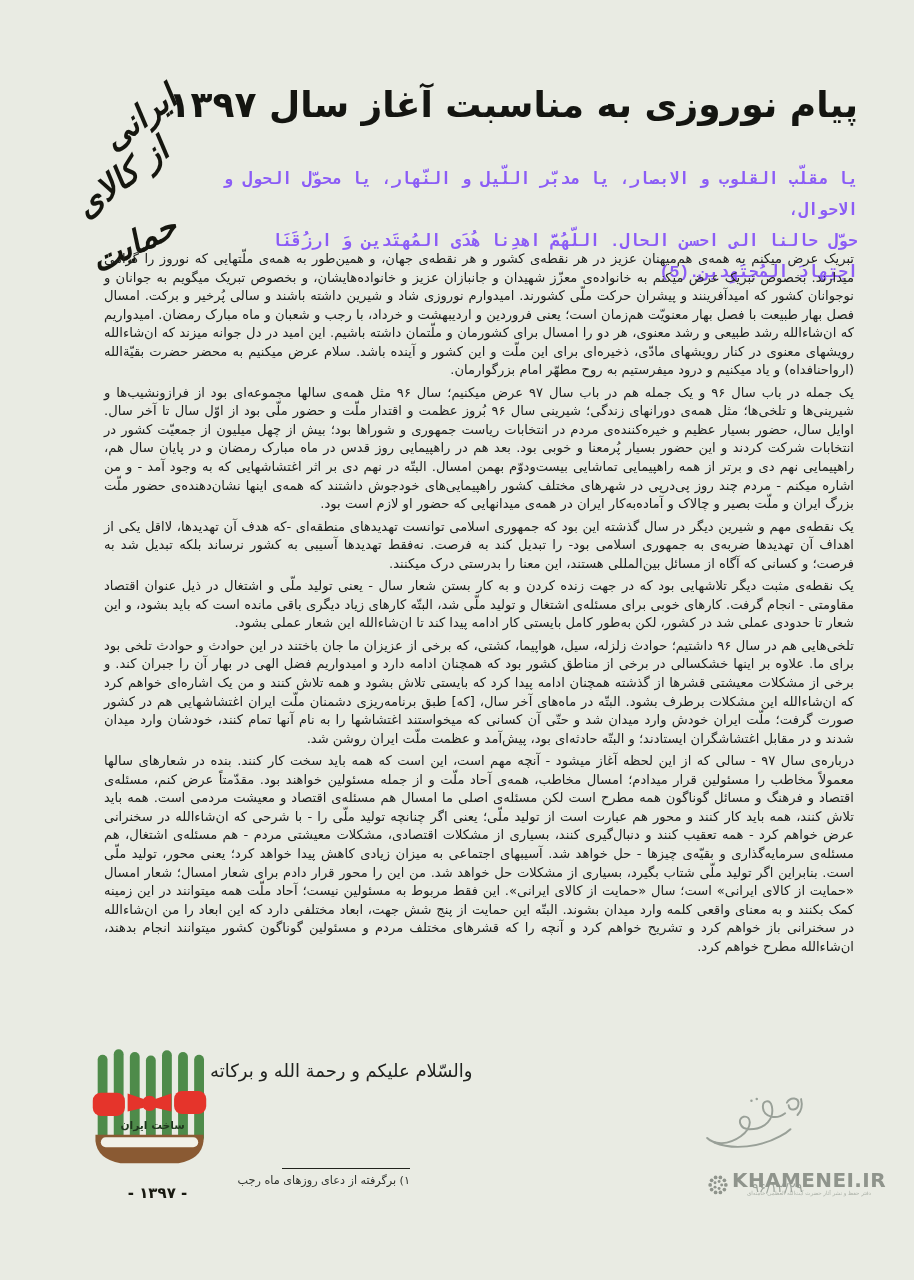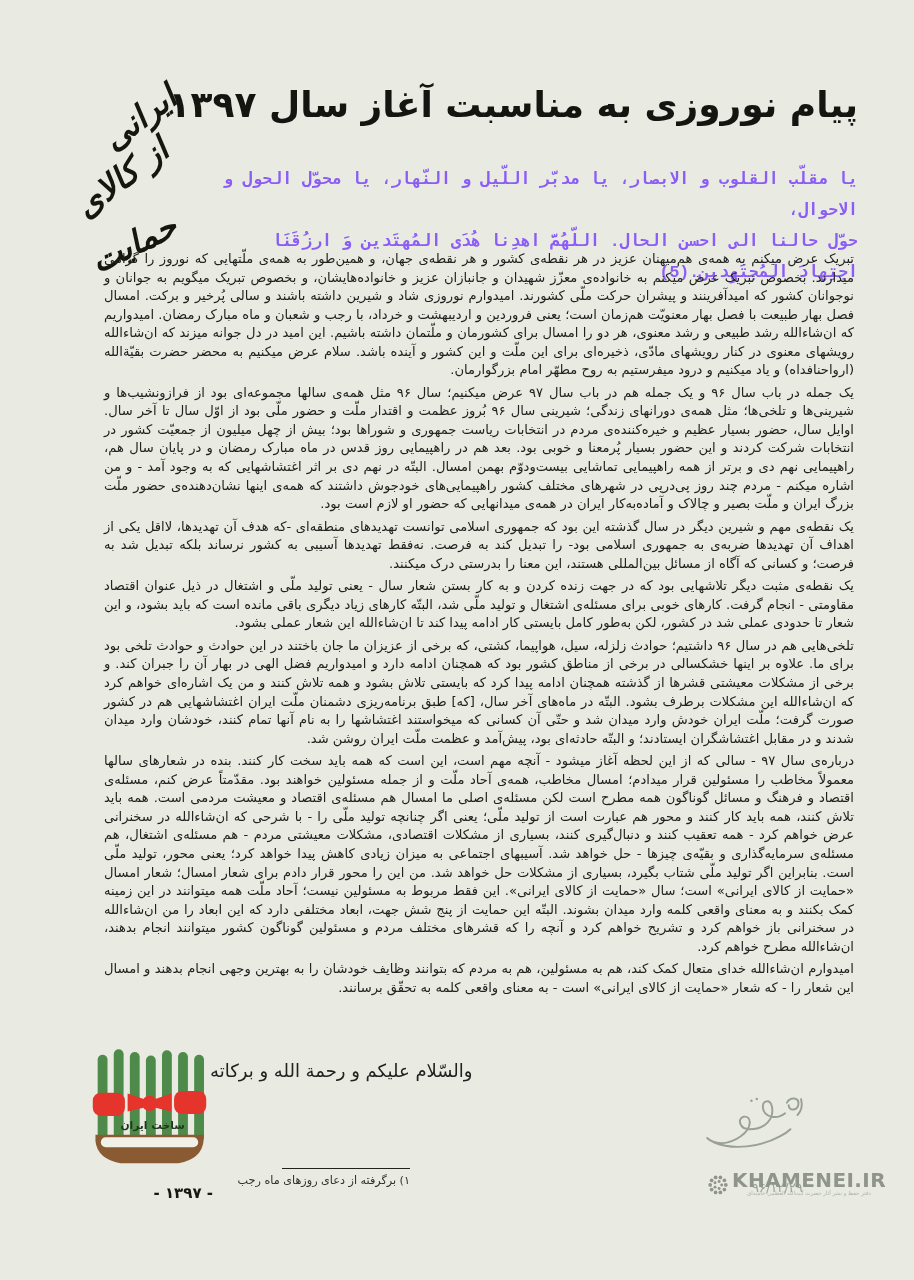--- a/index.html
+++ b/index.html
@@ -32,21 +32,21 @@
     position:absolute;top:246px;right:56px;width:758px;
     font-size:13.1px;line-height:18.55px;text-align:justify;color:#20221f;
   }
   .body-text p{margin:4px;}
   .closing{
     position:absolute;left:210px;top:1060px;font-size:18px;color:#20221f;white-space:nowrap;
   }
   
   .sabzeh{position:absolute;left:86px;top:1048px;width:127px;height:134px;}
   .year-badge{
-    position:absolute;left:86px;top:1184px;width:127px;text-align:right;
+    position:absolute;left:94px;top:1184px;width:127px;text-align:center;
     font-size:15px;font-weight:bold;color:#17180f;letter-spacing:1px;
   }
   
   .footnote{position:absolute;left:258px;top:1168px;width:152px;direction:rtl;}
   .footnote-rule{width:128px;border-top:1.5px solid #20221c;margin:0 0 5px auto;}
   .footnote-text{font-size:11.2px;color:#2e312b;text-align:left;white-space:nowrap;}
   
   .signature{position:absolute;left:695px;top:1092px;width:120px;height:62px;}
   .signature-date{
     position:absolute;left:752px;top:1148px;font-size:13px;color:#99a098;
@@ -76,21 +76,20 @@
     <div>حوّل حالنا الی احسن الحال. اللّهُمَّ اهدِنا هُدَی المُهتَدین وَ ارزُقَنَا اجتِهادَ المُجتَهِدین.(5)</div>
   </div>
 
   <div class="body-text">
     <p>تبریک عرض میکنم به همه‌ی هم‌میهنان عزیز در هر نقطه‌ی کشور و هر نقطه‌ی جهان، و همین‌طور به همه‌ی ملّتهایی که نوروز را گرامی میدارند. بخصوص تبریک عرض میکنم به خانواده‌ی معزّز شهیدان و جانبازان عزیز و خانواده‌هایشان، و بخصوص تبریک میگویم به جوانان و نوجوانان کشور که امیدآفرینند و پیشران حرکت ملّی کشورند. امیدوارم نوروزی شاد و شیرین داشته باشند و سالی پُرخیر و برکت. امسال فصل بهار طبیعت با فصل بهار معنویّت هم‌زمان است؛ یعنی فروردین و اردیبهشت و خرداد، با رجب و شعبان و ماه مبارک رمضان. امیدواریم که ان‌شاءالله رشد طبیعی و رشد معنوی، هر دو را امسال برای کشورمان و ملّتمان داشته باشیم. این امید در دل جوانه میزند که ان‌شاءالله رویشهای معنوی در کنار رویشهای مادّی، ذخیره‌ای برای این ملّت و این کشور و آینده باشد. سلام عرض میکنیم به محضر حضرت بقیّةالله (ارواحنافداه) و یاد میکنیم و درود میفرستیم به روح مطهّر امام بزرگوارمان.</p>
     <p>یک جمله در باب سال ۹۶ و یک جمله هم در باب سال ۹۷ عرض میکنیم؛ سال ۹۶ مثل همه‌ی سالها مجموعه‌ای بود از فرازونشیب‌ها و شیرینی‌ها و تلخی‌ها؛ مثل همه‌ی دورانهای زندگی؛ شیرینی سال ۹۶ بُروز عظمت و اقتدار ملّت و حضور ملّی بود از اوّل سال تا آخر سال. اوایل سال، حضور بسیار عظیم و خیره‌کننده‌ی مردم در انتخابات ریاست جمهوری و شوراها بود؛ بیش از چهل میلیون از جمعیّت کشور در انتخابات شرکت کردند و این حضور بسیار پُرمعنا و خوبی بود. بعد هم در راهپیمایی روز قدس در ماه مبارک رمضان و در پایان سال هم، راهپیمایی نهم دی و برتر از همه راهپیمایی تماشایی بیست‌ودوّم بهمن امسال. البتّه در نهم دی بر اثر اغتشاشهایی که به وجود آمد - و من اشاره میکنم - مردم چند روز پی‌درپی در شهرهای مختلف کشور راهپیمایی‌های خودجوش داشتند که همه‌ی اینها نشان‌دهنده‌ی حضور ملّت بزرگ ایران و ملّت بصیر و چالاک و آماده‌به‌کار ایران در همه‌ی میدانهایی که حضور او لازم است بود.</p>
     <p>یک نقطه‌ی مهم و شیرین دیگر در سال گذشته این بود که جمهوری اسلامی توانست تهدیدهای منطقه‌ای -که هدف آن تهدیدها، لااقل یکی از اهداف آن تهدیدها ضربه‌ی به جمهوری اسلامی بود- را تبدیل کند به فرصت. نه‌فقط تهدیدها آسیبی به کشور نرساند بلکه تبدیل شد به فرصت؛ و کسانی که آگاه از مسائل بین‌المللی هستند، این معنا را بدرستی درک میکنند.</p>
     <p>یک نقطه‌ی مثبت دیگر تلاشهایی بود که در جهت زنده کردن و به کار بستن شعار سال - یعنی تولید ملّی و اشتغال در ذیل عنوان اقتصاد مقاومتی - انجام گرفت. کارهای خوبی برای مسئله‌ی اشتغال و تولید ملّی شد، البتّه کارهای زیاد دیگری باقی مانده است که باید بشود، و این شعار تا حدودی عملی شد در کشور، لکن به‌طور کامل بایستی کار ادامه پیدا کند تا ان‌شاءالله این شعار عملی بشود.</p>
     <p>تلخی‌هایی هم در سال ۹۶ داشتیم؛ حوادث زلزله، سیل، هواپیما، کشتی، که برخی از عزیزان ما جان باختند در این حوادث و حوادث تلخی بود برای ما. علاوه بر اینها خشکسالی در برخی از مناطق کشور بود که همچنان ادامه دارد و امیدواریم فضل الهی در بهار آن را جبران کند. و برخی از مشکلات معیشتی قشرها از گذشته همچنان ادامه پیدا کرد که بایستی تلاش بشود و همه تلاش کنند و من یک اشاره‌ای خواهم کرد که ان‌شاءالله این مشکلات برطرف بشود. البتّه در ماه‌های آخر سال، [که] طبق برنامه‌ریزی دشمنان ملّت ایران اغتشاشهایی هم در کشور صورت گرفت؛ ملّت ایران خودش وارد میدان شد و حتّی آن کسانی که میخواستند اغتشاشها را به نام آنها تمام کنند، خودشان وارد میدان شدند و در مقابل اغتشاشگران ایستادند؛ و البتّه حادثه‌ای بود، پیش‌آمد و عظمت ملّت ایران روشن شد.</p>
     <p>درباره‌ی سال ۹۷ - سالی که از این لحظه آغاز میشود - آنچه مهم است، این است که همه باید سخت کار کنند. بنده در شعارهای سالها معمولاً مخاطب را مسئولین قرار میدادم؛ امسال مخاطب، همه‌ی آحاد ملّت و از جمله مسئولین خواهند بود. مقدّمتاً عرض کنم، مسئله‌ی اقتصاد و فرهنگ و مسائل گوناگون همه مطرح است لکن مسئله‌ی اصلی ما امسال هم مسئله‌ی اقتصاد و معیشت مردمی است. همه باید تلاش کنند، همه باید کار کنند و محور هم عبارت است از تولید ملّی؛ یعنی اگر چنانچه تولید ملّی را - با شرحی که ان‌شاءالله در سخنرانی عرض خواهم کرد - همه تعقیب کنند و دنبال‌گیری کنند، بسیاری از مشکلات اقتصادی، مشکلات معیشتی مردم - هم مسئله‌ی اشتغال، هم مسئله‌ی سرمایه‌گذاری و بقیّه‌ی چیزها - حل خواهد شد. آسیبهای اجتماعی به میزان زیادی کاهش پیدا خواهد کرد؛ یعنی محور، تولید ملّی است. بنابراین اگر تولید ملّی شتاب بگیرد، بسیاری از مشکلات حل خواهد شد. من این را محور قرار دادم برای شعار امسال؛ شعار امسال «حمایت از کالای ایرانی» است؛ سال «حمایت از کالای ایرانی». این فقط مربوط به مسئولین نیست؛ آحاد ملّت همه میتوانند در این زمینه کمک بکنند و به معنای واقعی کلمه وارد میدان بشوند. البتّه این حمایت از پنج شش جهت، ابعاد مختلفی دارد که این ابعاد را من ان‌شاءالله در سخنرانی باز خواهم کرد و تشریح خواهم کرد و آنچه را که قشرهای مختلف مردم و مسئولین گوناگون کشور میتوانند انجام بدهند، ان‌شاءالله مطرح خواهم کرد.</p>
-    <p>امیدوارم ان‌شاءالله خدای متعال کمک کند، هم به مسئولین، هم به مردم که بتوانند وظایف خودشان را به بهترین وجهی انجام بدهند و امسال این شعار را - که شعار «حمایت از کالای ایرانی» است - به معنای واقعی کلمه به تحقّق برسانند.</p>
   </div>
 
   <div class="closing">والسّلام علیکم و رحمة الله و برکاته</div>
 
   <svg class="sabzeh" viewBox="0 0 127 150" xmlns="http://www.w3.org/2000/svg">
     <g stroke="#4e8b4a" stroke-width="11" stroke-linecap="round">
       <line x1="11" y1="13" x2="11" y2="100"></line>
       <line x1="29" y1="7" x2="29" y2="100"></line>
       <line x1="47" y1="10" x2="47" y2="100"></line>
       <line x1="65" y1="14" x2="65" y2="100"></line>

